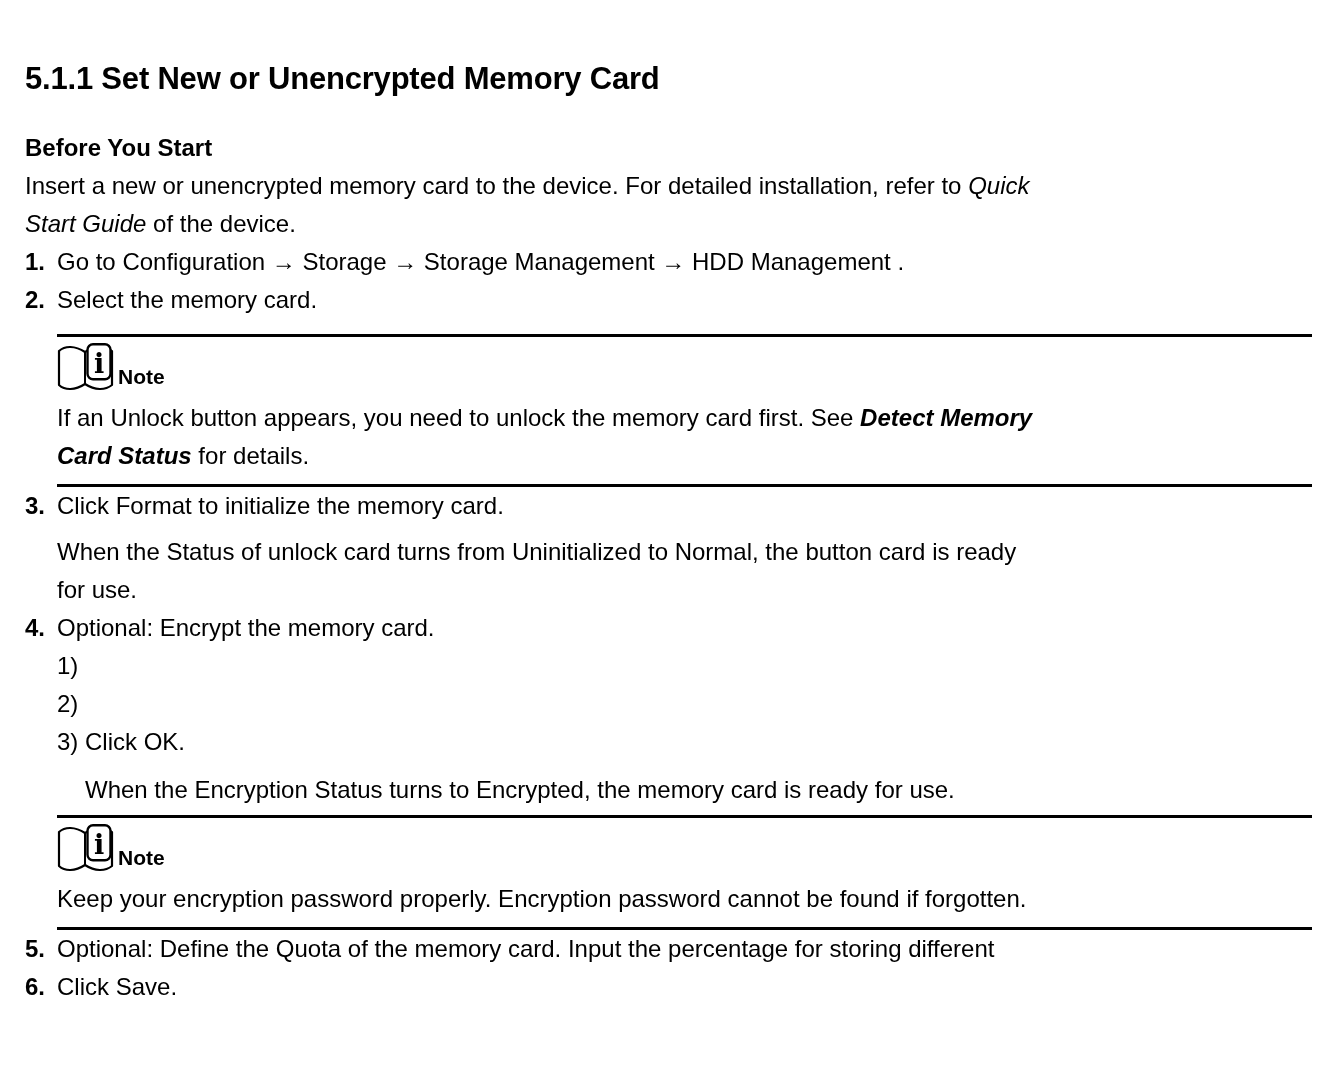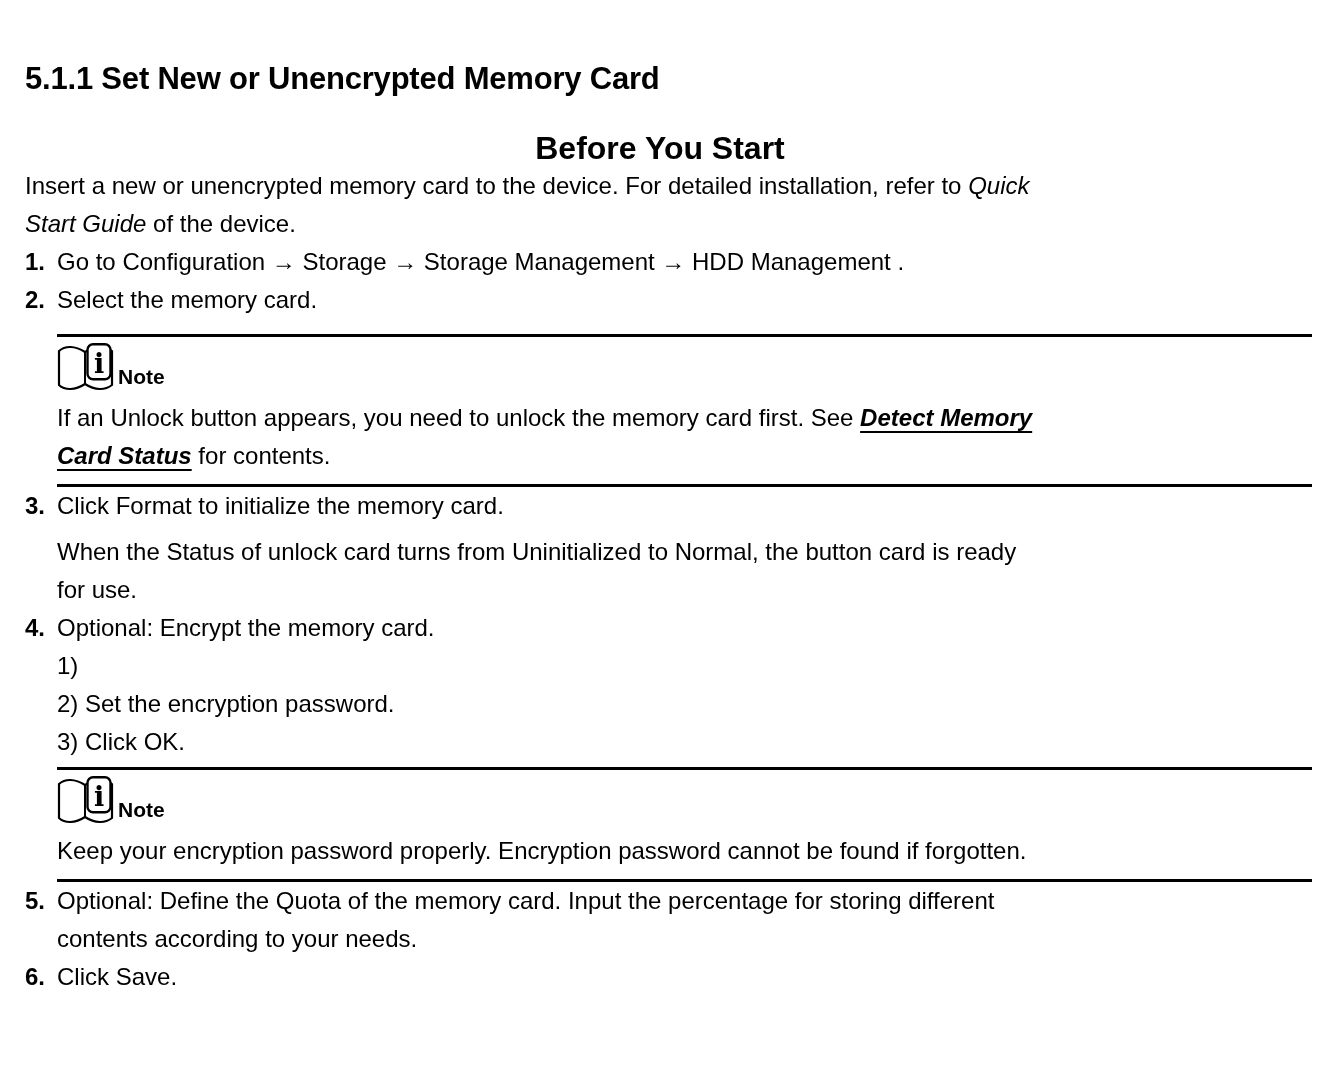--- a/index.html
+++ b/index.html
@@ -24,25 +24,24 @@
     margin-top: 33px;
   }
   h1.section-title {
     font-size: 31px;
     line-height: 40px;
     font-weight: bold;
     margin: 0 0 30px 0;
     letter-spacing: -0.2px;
   }
   h2.sub-heading {
-    font-size: 32px;
+    font-size: 24px;
     line-height: 38px;
     font-weight: bold;
     margin: 0;
-    text-align: center;
   }
   h2.steps-heading { margin-top: 16px; }
   p { margin: 0; }
   b { font-weight: normal; }
   i { font-style: italic; }
 
   .step { display: flex; align-items: flex-start; }
   .step .num {
     flex: 0 0 32px;
     width: 32px;
@@ -76,21 +75,20 @@
   .note-label {
     font-weight: bold;
     font-size: 21px;
     line-height: 28px;
     margin-left: 3px;
     margin-bottom: 2px;
   }
   .xref-link {
     font-weight: bold;
     font-style: italic;
-    text-decoration: underline;
     text-decoration-thickness: 2px;
     text-underline-offset: 5px;
     cursor: pointer;
   }
 </style>
 </head>
 <body>
 
 <div class="page">
 
@@ -113,66 +111,66 @@
   <div class="note note-1">
     <div class="note-head">
       <svg width="58" height="50" viewBox="0 0 58 50" aria-hidden="true">
         <path d="M2 8 C 8 2.5, 18 2.5, 28 9 C 38 2.5, 48 2.5, 55 8 L 55 42 C 48 47.5, 38 47.5, 28 41 C 18 47.5, 8 47.5, 2 42 Z" fill="#ffffff" stroke="#000000" stroke-width="2.2" stroke-linejoin="round"></path>
         <line x1="28" y1="9" x2="28" y2="41" stroke="#000000" stroke-width="2"></line>
         <rect x="30.5" y="1.2" width="23" height="35" rx="5.5" fill="#ffffff" stroke="#000000" stroke-width="2.4"></rect>
         <text x="42.2" y="29.5" text-anchor="middle" font-family="DejaVu Serif, serif" font-size="27" font-weight="bold" fill="#000000">i</text>
       </svg>
       <span class="note-label">Note</span>
     </div>
-    <p><span>If an </span><b>Unlock</b><span> button appears, you need to unlock the memory card first. See </span><span class="xref-link">Detect Memory</span><br><span class="xref-link">Card Status</span><span> for contents.</span></p>
+    <p><span>If an </span><b>Unlock</b><span> button appears, you need to unlock the memory card first. See </span><span class="xref-link">Detect Memory</span><br><span class="xref-link">Card Status</span><span> for details.</span></p>
   </div>
 
   <div class="step">
     <span class="num">3.</span>
     <span class="step-body"><span>Click </span><b>Format</b><span> to initialize the memory card.</span></span>
   </div>
 
   <p class="detail-1"><span>When the </span><b>Status</b><span> of unlock card turns from </span><b>Uninitialized</b><span> to </span><b>Normal</b><span>, the button card is ready</span><br><span>for use.</span></p>
 
   <div class="step">
     <span class="num">4.</span>
     <span class="step-body"><b>Optional:</b><span> Encrypt the memory card.</span></span>
   </div>
 
   <div class="substeps">
     <div class="substep">
       <span class="subnum">1)</span>
     </div>
     <div class="substep">
       <span class="subnum">2)</span>
-      <span>Set the encryption password.</span>
     </div>
     <div class="substep">
       <span class="subnum">3)</span>
       <span><span>Click </span><b>OK</b><span>.</span></span>
     </div>
   </div>
 
+  <p class="detail-2"><span>When the </span><b>Encryption Status</b><span> turns to </span><b>Encrypted</b><span>, the memory card is ready for use.</span></p>
 
   <div class="note note-2">
     <div class="note-head">
       <svg width="58" height="50" viewBox="0 0 58 50" aria-hidden="true">
         <path d="M2 8 C 8 2.5, 18 2.5, 28 9 C 38 2.5, 48 2.5, 55 8 L 55 42 C 48 47.5, 38 47.5, 28 41 C 18 47.5, 8 47.5, 2 42 Z" fill="#ffffff" stroke="#000000" stroke-width="2.2" stroke-linejoin="round"></path>
         <line x1="28" y1="9" x2="28" y2="41" stroke="#000000" stroke-width="2"></line>
         <rect x="30.5" y="1.2" width="23" height="35" rx="5.5" fill="#ffffff" stroke="#000000" stroke-width="2.4"></rect>
         <text x="42.2" y="29.5" text-anchor="middle" font-family="DejaVu Serif, serif" font-size="27" font-weight="bold" fill="#000000">i</text>
       </svg>
       <span class="note-label">Note</span>
     </div>
     <p>Keep your encryption password properly. Encryption password cannot be found if forgotten.</p>
   </div>
 
   <div class="step">
     <span class="num">5.</span>
-    <span class="step-body"><b>Optional:</b><span> Define the </span><b>Quota</b><span> of the memory card. Input the percentage for storing different</span><br><span>contents according to your needs.</span></span>
+    <span class="step-body"><b>Optional:</b><span> Define the </span><b>Quota</b><span> of the memory card. Input the percentage for storing different</span><br></span>
   </div>
 
   <div class="step">
     <span class="num">6.</span>
     <span class="step-body"><span>Click </span><b>Save</b><span>.</span></span>
   </div>
 
 </div>
 
 </body></html>

